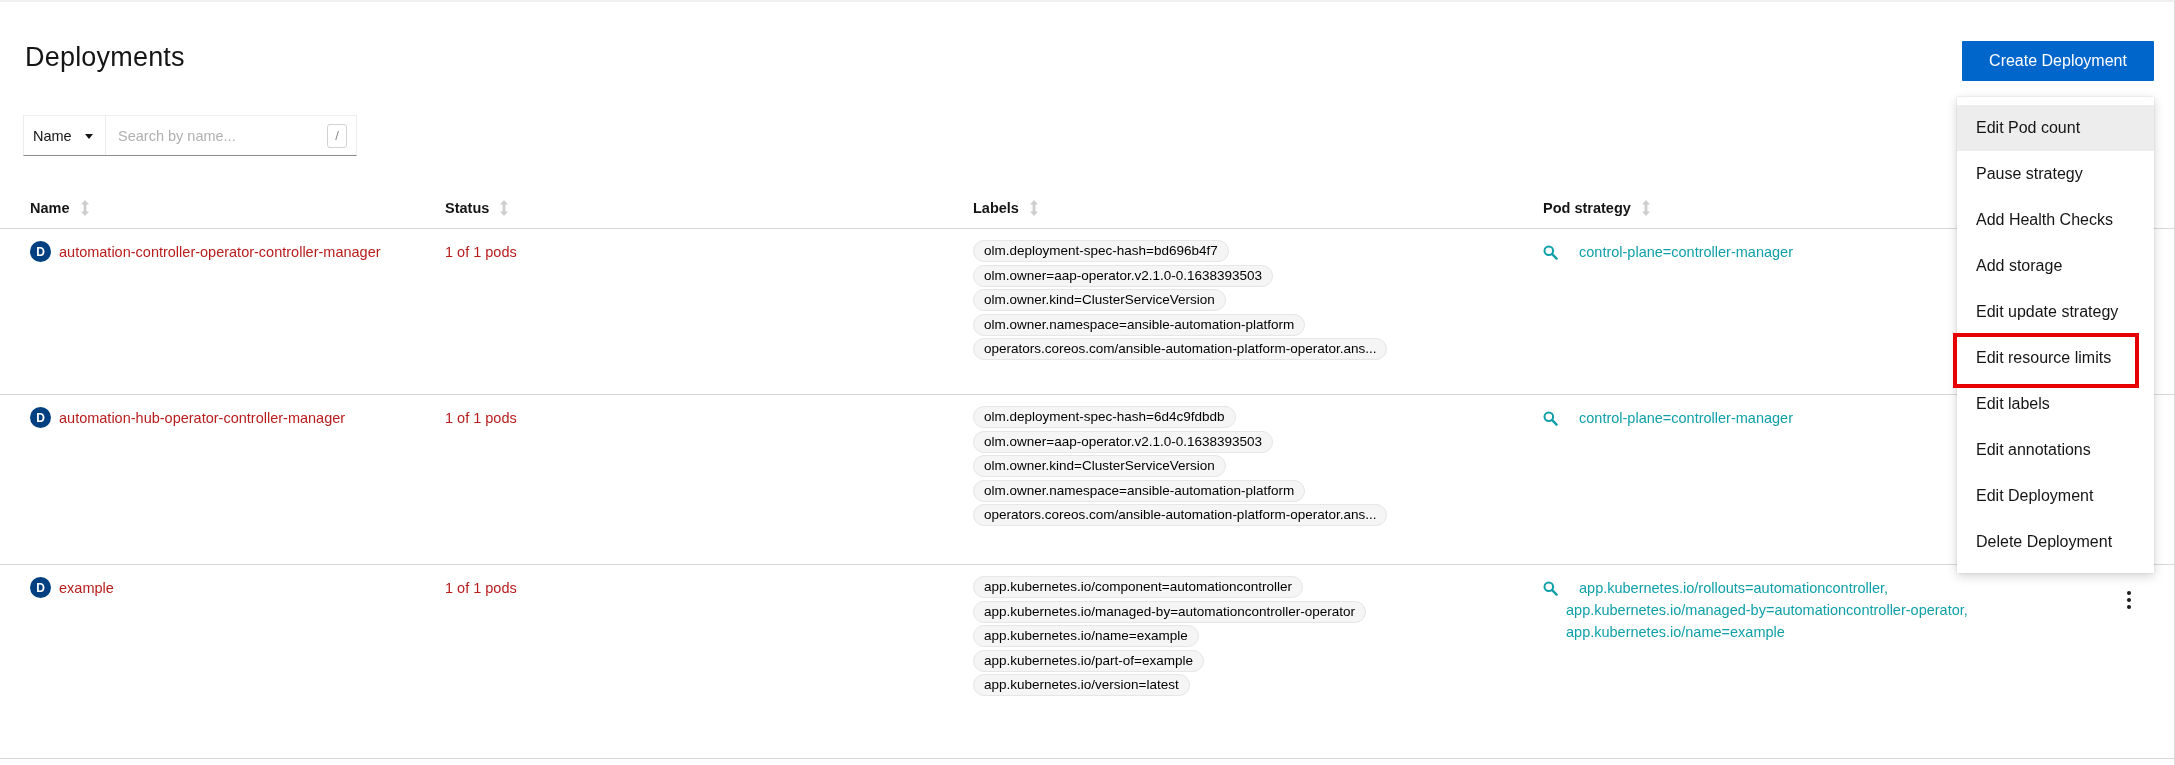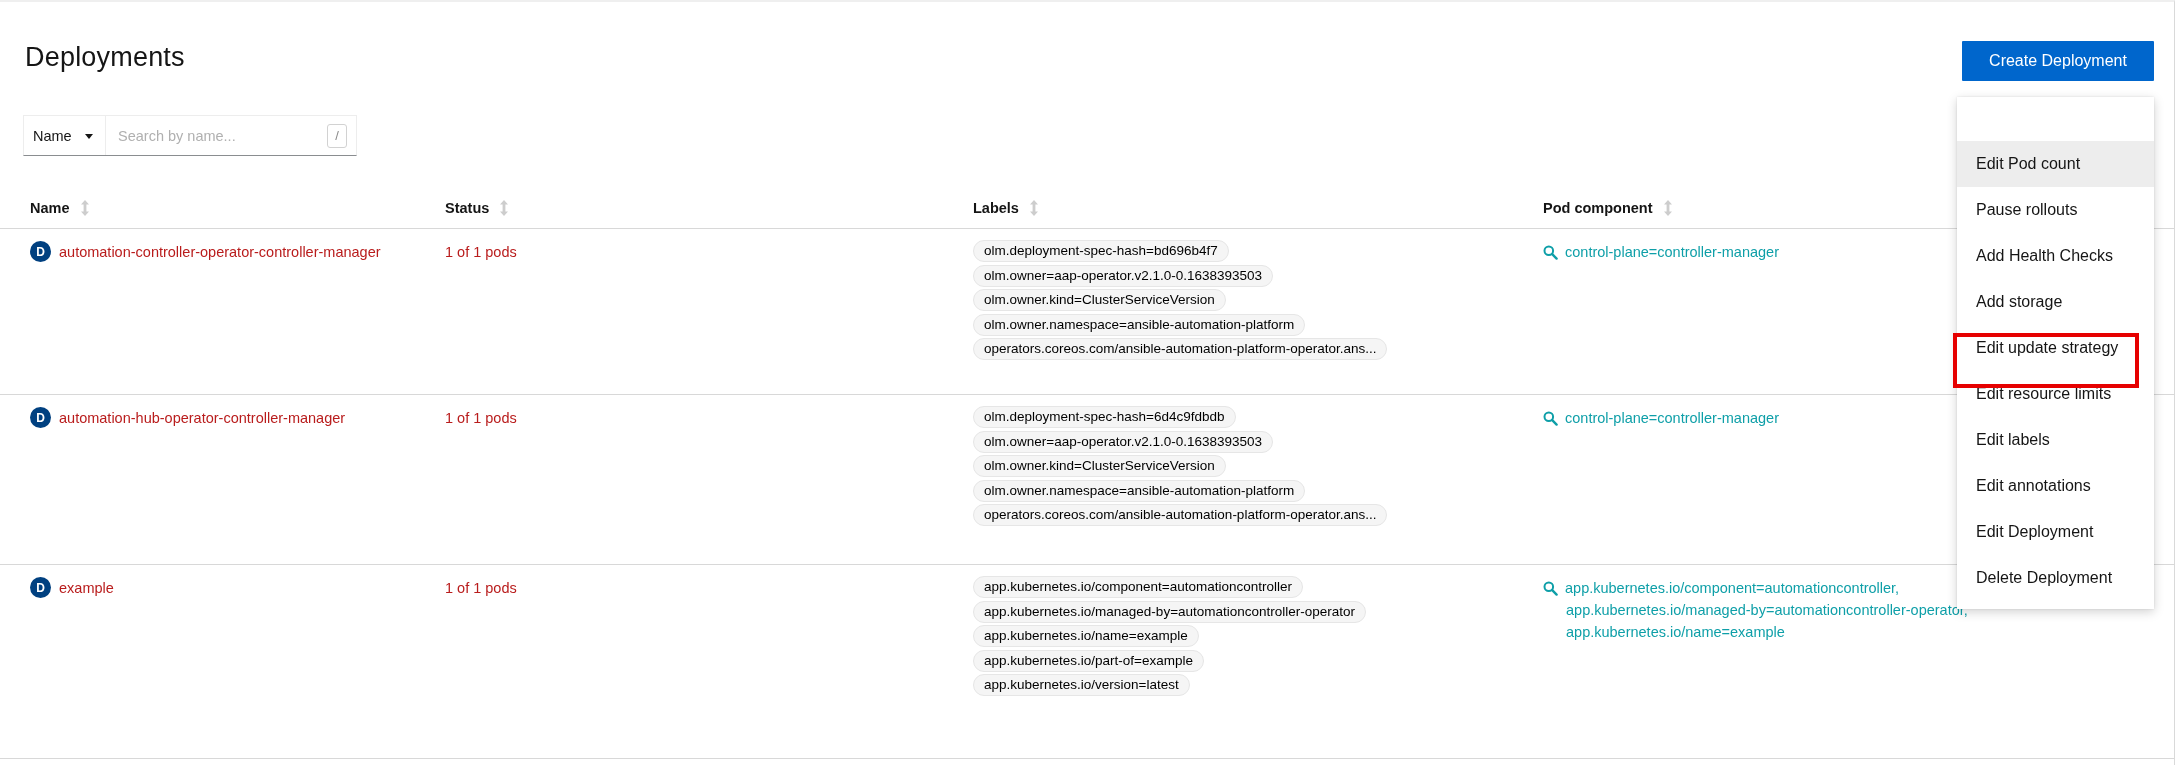--- a/index.html
+++ b/index.html
@@ -51,34 +51,34 @@
     font-size:12px; font-weight:700; display:flex; align-items:center; justify-content:center; margin-top:0px;
   }
   a.rlink, .rlink { color:#b91c1c; text-decoration:none; cursor:pointer; }
   .cell-labels { padding-top:10px; }
   .pill-line { margin-bottom:1.5px; }
   .pill {
     display:inline-block; background:#f5f5f5; border:1px solid #e6e6e6; border-radius:11px;
     padding:0px 10px 1px; font-size:13.5px; line-height:19px; color:#000000; cursor:pointer;
   }
   .cell-pods { color:#0e9fa8; padding-right:120px; }
-  .pod-first { display:flex; align-items:flex-start; gap:7px; }
+  .pod-first { display:flex; align-items:flex-start; gap:21px; }
   .pod-first svg { flex:none; margin-top:4px; }
   .pod-cont { padding-left:23px; }
   .pod-text { cursor:pointer; }
   
   .kebab { position:absolute; left:2121px; top:584px; width:16px; height:28px; display:flex; flex-direction:column; align-items:center; justify-content:center; gap:3px; cursor:pointer; }
   .kebab i { width:4px; height:4px; border-radius:50%; background:#1b1b1b; }
   
   .menu {
     position:absolute; left:1957px; top:95px; width:197px; padding:8px 0; background:#fff;
     box-shadow:0 3px 10px rgba(0,0,0,.18), 0 0 2px rgba(0,0,0,.1); z-index:10;
   }
   .menu-item { height:46px; line-height:46px; padding-left:19px; font-size:16px; color:#151515; cursor:pointer; white-space:nowrap; }
-  .menu-item.hovered { background:#ededed;margin-top:36px; }
+  .menu-item.hovered { background:#ededed; }
   
   .red-box {
     position:absolute; left:1953px; top:331px; width:186px; height:55px;
     border:4px solid #e60000; z-index:20; pointer-events:none;
   }
 </style>
 </head>
 <body>
 
 <div class="page">
@@ -113,21 +113,21 @@
             <path d="M5 0 L9 4.5 H6.4 V11.5 H9 L5 16 L1 11.5 H3.6 V4.5 H1 Z" fill="#cdcdcd"></path>
           </svg>
       </div>
       <div class="th">
         <span>Labels</span>
         <svg class="sort-ic" width="10" height="16" viewBox="0 0 10 16">
             <path d="M5 0 L9 4.5 H6.4 V11.5 H9 L5 16 L1 11.5 H3.6 V4.5 H1 Z" fill="#cdcdcd"></path>
           </svg>
       </div>
       <div class="th">
-        <span>Pod component</span>
+        <span>Pod strategy</span>
         <svg class="sort-ic" width="10" height="16" viewBox="0 0 10 16">
             <path d="M5 0 L9 4.5 H6.4 V11.5 H9 L5 16 L1 11.5 H3.6 V4.5 H1 Z" fill="#cdcdcd"></path>
           </svg>
       </div>
     </div>
 
     <div class="trow row1">
       <div class="cell cell-name">
         <span class="badge">D</span>
         <span class="rlink">automation-controller-operator-controller-manager</span>
@@ -193,38 +193,38 @@
         <div class="pill-line"><span class="pill">app.kubernetes.io/name=example</span></div>
         <div class="pill-line"><span class="pill">app.kubernetes.io/part-of=example</span></div>
         <div class="pill-line"><span class="pill">app.kubernetes.io/version=latest</span></div>
       </div>
       <div class="cell cell-pods">
         <div class="pod-first">
           <svg width="15" height="15" viewBox="0 0 15 15">
               <circle cx="5.8" cy="5.8" r="4.3" fill="none" stroke="#0e9fa8" stroke-width="2"></circle>
               <line x1="9.2" y1="9.2" x2="13.6" y2="13.6" stroke="#0e9fa8" stroke-width="2.4" stroke-linecap="round"></line>
             </svg>
-          <span class="pod-text">app.kubernetes.io/component=automationcontroller,</span>
+          <span class="pod-text">app.kubernetes.io/rollouts=automationcontroller,</span>
         </div>
         <div class="pod-cont pod-text">app.kubernetes.io/managed-by=automationcontroller-operator,</div>
         <div class="pod-cont pod-text">app.kubernetes.io/name=example</div>
       </div>
     </div>
 
   </div>
 
   <div class="kebab">
       <i></i>
       <i></i>
       <i></i>
     </div>
 
   <div class="menu">
     <div class="menu-item hovered">Edit Pod count</div>
-    <div class="menu-item">Pause rollouts</div>
+    <div class="menu-item">Pause strategy</div>
     <div class="menu-item">Add Health Checks</div>
     <div class="menu-item">Add storage</div>
     <div class="menu-item">Edit update strategy</div>
     <div class="menu-item">Edit resource limits</div>
     <div class="menu-item">Edit labels</div>
     <div class="menu-item">Edit annotations</div>
     <div class="menu-item">Edit Deployment</div>
     <div class="menu-item">Delete Deployment</div>
   </div>
 

